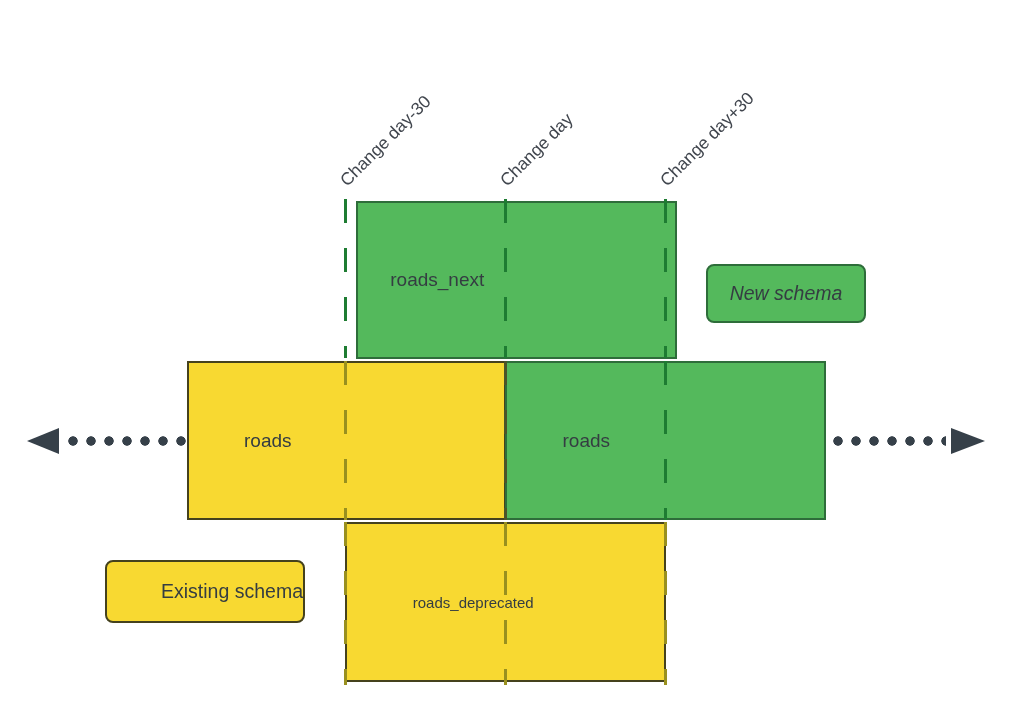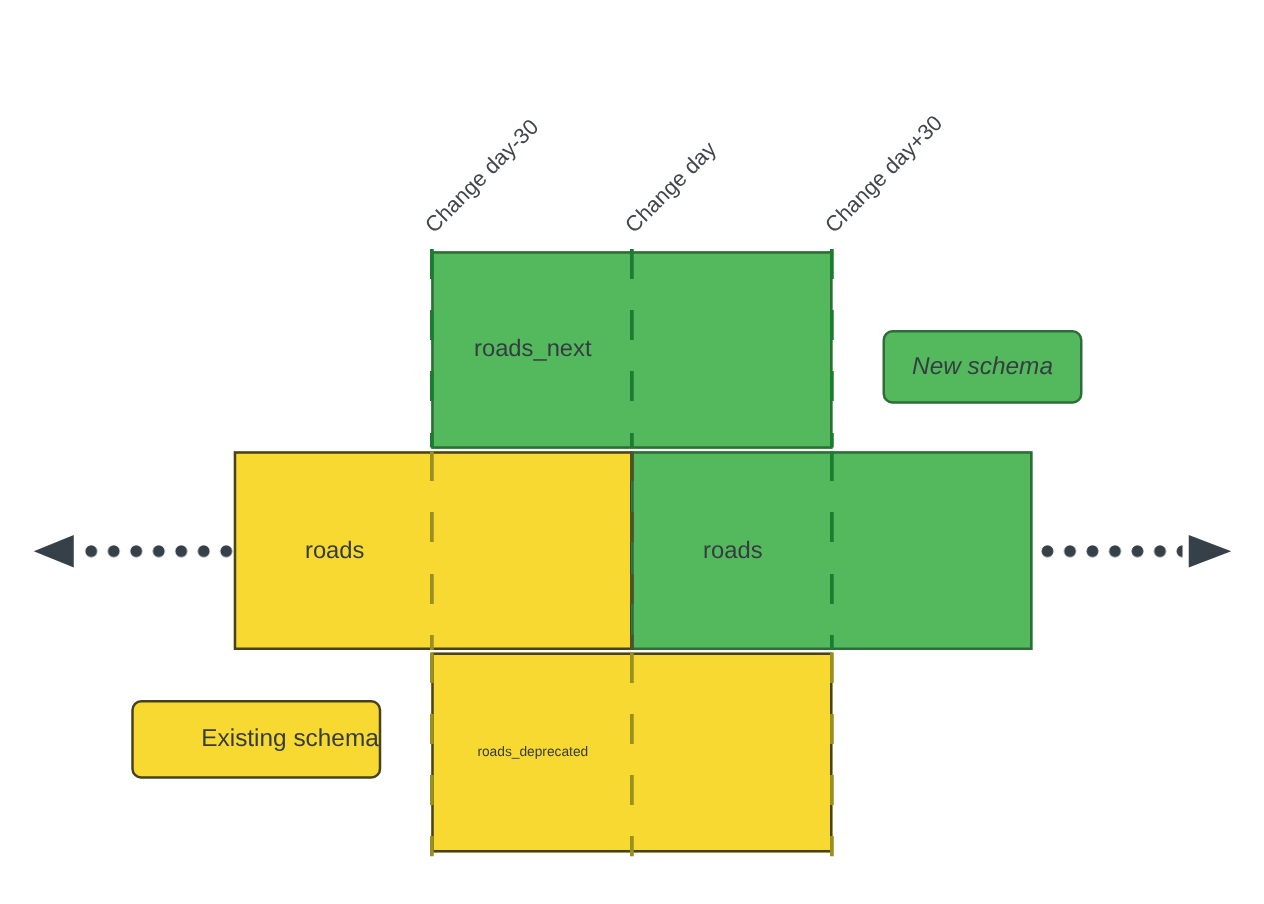--- a/index.html
+++ b/index.html
@@ -41,21 +41,21 @@
   .box.green{background:var(--green_fill);border-color:var(--green_border);}
   .box.yellow{background:var(--yellow_fill);border-color:var(--yellow_border);}
   .box-label{
     position:absolute;
     left:0;width:50%;
     top:50%;transform:translateY(-50%);
     text-align:center;
     color:var(--text);
     font-size:19px;
   }
-  .box-label.small{font-size:11px;}
+  .box-label.small{font-size:15px;margin-left:47px;}
   
   .dash{
     position:absolute;
     width:3px;
   }
   .dash.g{background:repeating-linear-gradient(180deg,var(--green_dash) 0 24px,transparent 24px 49px);}
   .dash.y{background:repeating-linear-gradient(180deg,var(--yellow_dash) 0 24px,transparent 24px 49px);}
   .dash.m{background:repeating-linear-gradient(180deg,var(--mixed_dash) 0 24px,transparent 24px 49px);}
   
   .dots{
@@ -88,21 +88,21 @@
 </style>
 </head>
 <body>
 
 <div class="canvas">
 
   <div class="tl-label" style="left:350px;top:170px;">Change day-30</div>
   <div class="tl-label" style="left:510px;top:170px;">Change day</div>
   <div class="tl-label" style="left:670px;top:170px;">Change day+30</div>
 
-  <div class="box green" style="left:345px;top:201px;width:321px;height:158px;">
+  <div class="box green" style="left:356px;top:201px;width:321px;height:158px;">
     <span class="box-label">roads_next</span>
   </div>
 
   <div class="box yellow" style="left:187px;top:361px;width:319px;height:159px;">
     <span class="box-label">roads</span>
   </div>
 
   <div class="box green" style="left:505px;top:361px;width:321px;height:159px;">
     <span class="box-label">roads</span>
   </div>

